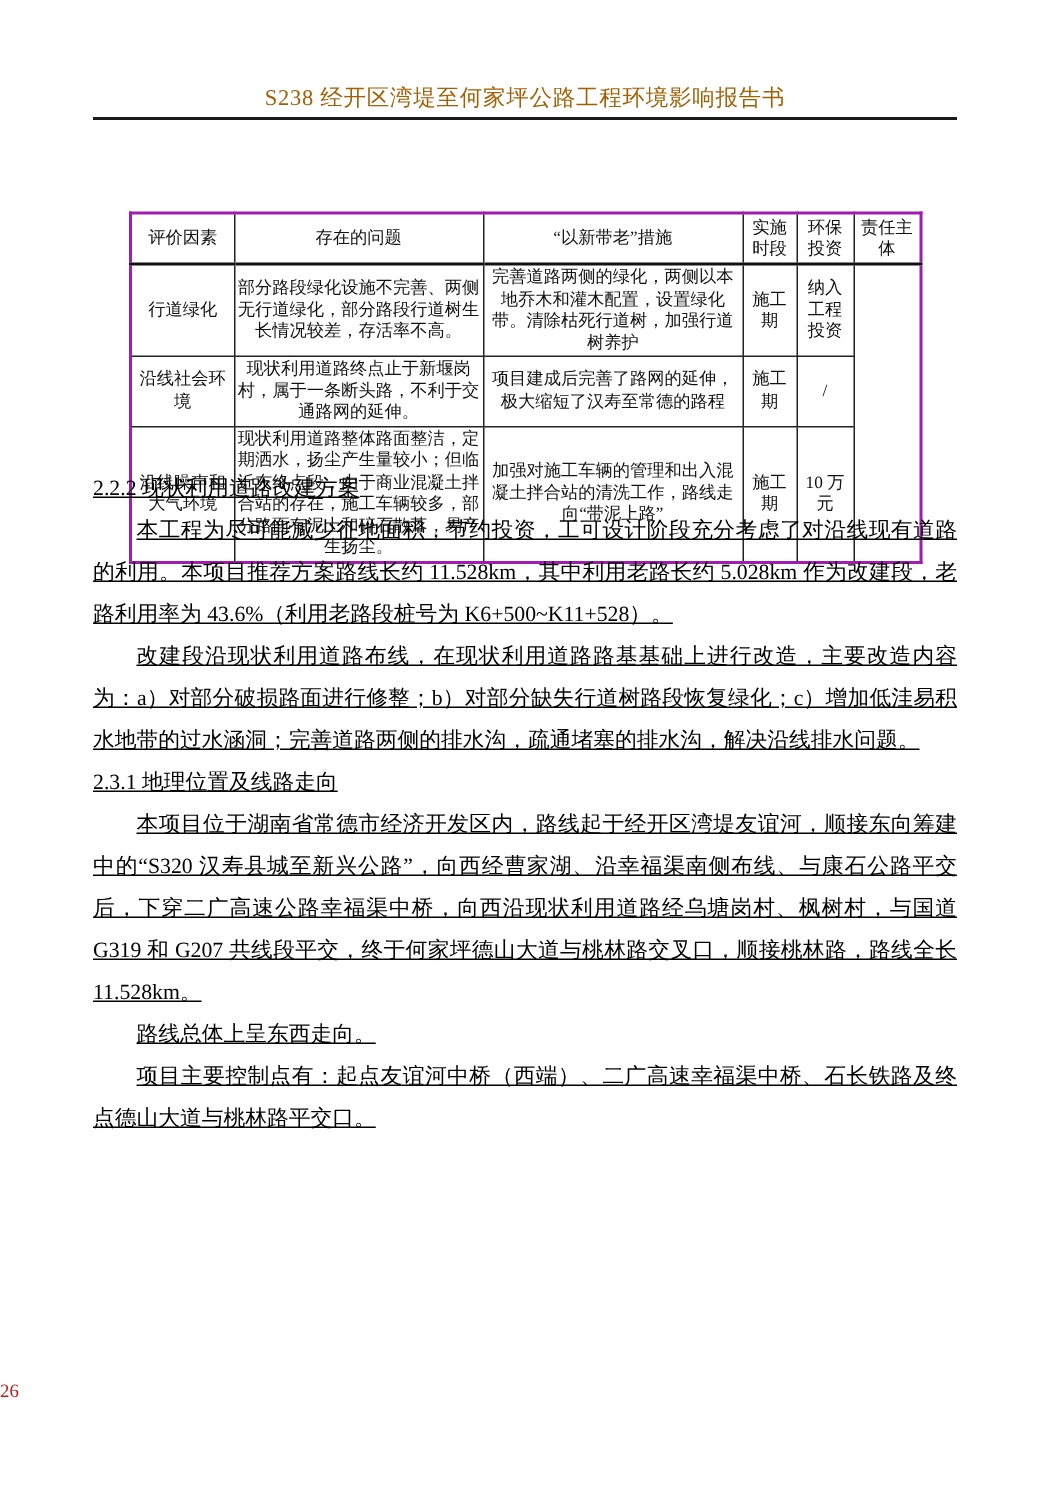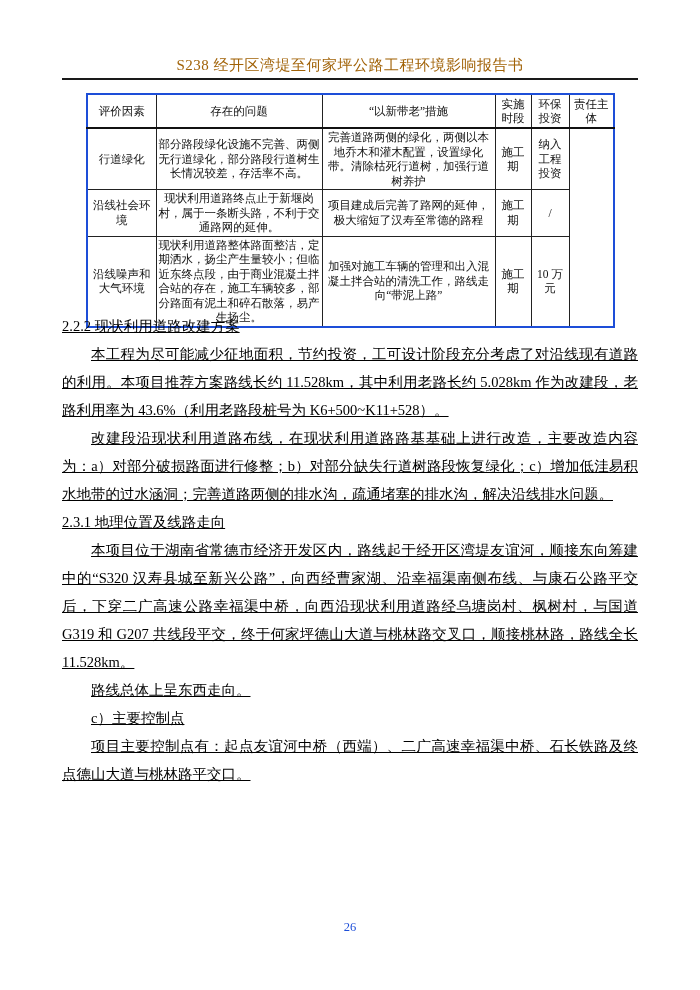--- a/index.html
+++ b/index.html
@@ -21,35 +21,35 @@
     position:absolute;top:93px;left:86px;width:527px;
     border-collapse:collapse;table-layout:fixed;
   }
   table.doc-table td,table.doc-table th{
     border:1px solid #222;
     font-size:11.5px;line-height:14.5px;font-weight:normal;
     text-align:center;vertical-align:middle;
     padding:1px 2px;color:#111;
     overflow:hidden;
   }
-  table.doc-table{border:2px solid #1d4ed8;}
+  table.doc-table{border:2px solid #a21caf;margin-top:48px;}
   table.doc-table tr.thead td{height:30px;border-bottom:2px solid #111;}
   .body-flow{
     position:absolute;top:312px;left:62px;width:576px;
     font-size:14.5px;line-height:28px;color:#000000;
     text-align:justify;
     text-decoration:underline;
   }
   .body-flow p{margin:0;}
   .indent{text-indent:2em;}
   .h-regular{font-weight:normal;}
   .h-bold{font-weight:bold;font-size:15px;}
   .page-number{
     position:absolute;top:920px;left:0;width:700px;
-    text-align:center;font-size:12.5px;color:#1d4ed8;
+    font-size:12.5px;color:#b91c1c;
   }
 </style>
 </head>
 <body>
 
 <div class="page-header">S238 经开区湾堤至何家坪公路工程环境影响报告书</div>
 <div class="header-rule"></div>
 
 <table class="doc-table">
   <colgroup>
@@ -94,17 +94,16 @@
 </tbody>
   </table>
 
 <div class="body-flow">
   <p class="h-regular">2.2.2  现状利用道路改建方案</p>
   <p class="indent">本工程为尽可能减少征地面积，节约投资，工可设计阶段充分考虑了对沿线现有道路的利用。本项目推荐方案路线长约 11.528km，其中利用老路长约 5.028km 作为改建段，老路利用率为 43.6%（利用老路段桩号为 K6+500~K11+528）。</p>
   <p class="indent">改建段沿现状利用道路布线，在现状利用道路路基基础上进行改造，主要改造内容为：a）对部分破损路面进行修整；b）对部分缺失行道树路段恢复绿化；c）增加低洼易积水地带的过水涵洞；完善道路两侧的排水沟，疏通堵塞的排水沟，解决沿线排水问题。</p>
   <p class="h-regular">2.3.1  地理位置及线路走向</p>
   <p class="indent">本项目位于湖南省常德市经济开发区内，路线起于经开区湾堤友谊河，顺接东向筹建中的“S320 汉寿县城至新兴公路”，向西经曹家湖、沿幸福渠南侧布线、与康石公路平交后，下穿二广高速公路幸福渠中桥，向西沿现状利用道路经乌塘岗村、枫树村，与国道 G319 和 G207 共线段平交，终于何家坪德山大道与桃林路交叉口，顺接桃林路，路线全长 11.528km。</p>
   <p class="indent">路线总体上呈东西走向。</p>
-  <p class="indent">c）主要控制点</p>
   <p class="indent">项目主要控制点有：起点友谊河中桥（西端）、二广高速幸福渠中桥、石长铁路及终点德山大道与桃林路平交口。</p>
 </div>
 
 <div class="page-number">26</div>
 
 </body></html>

